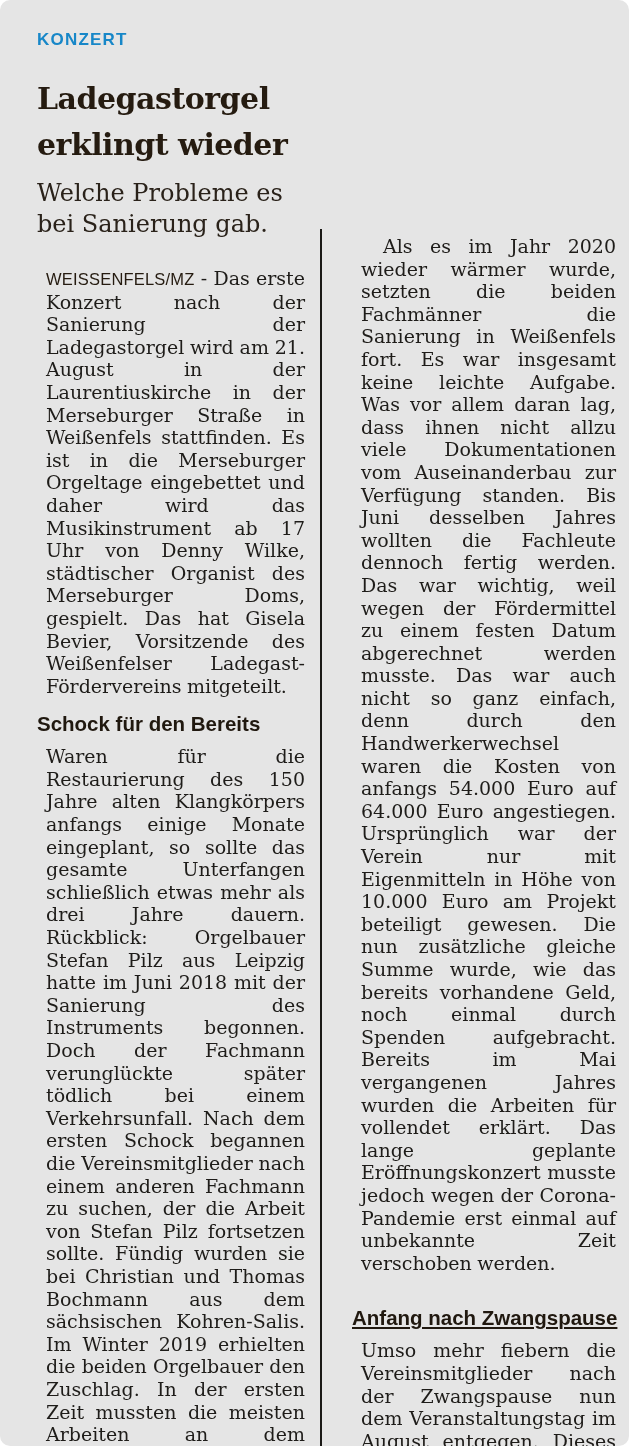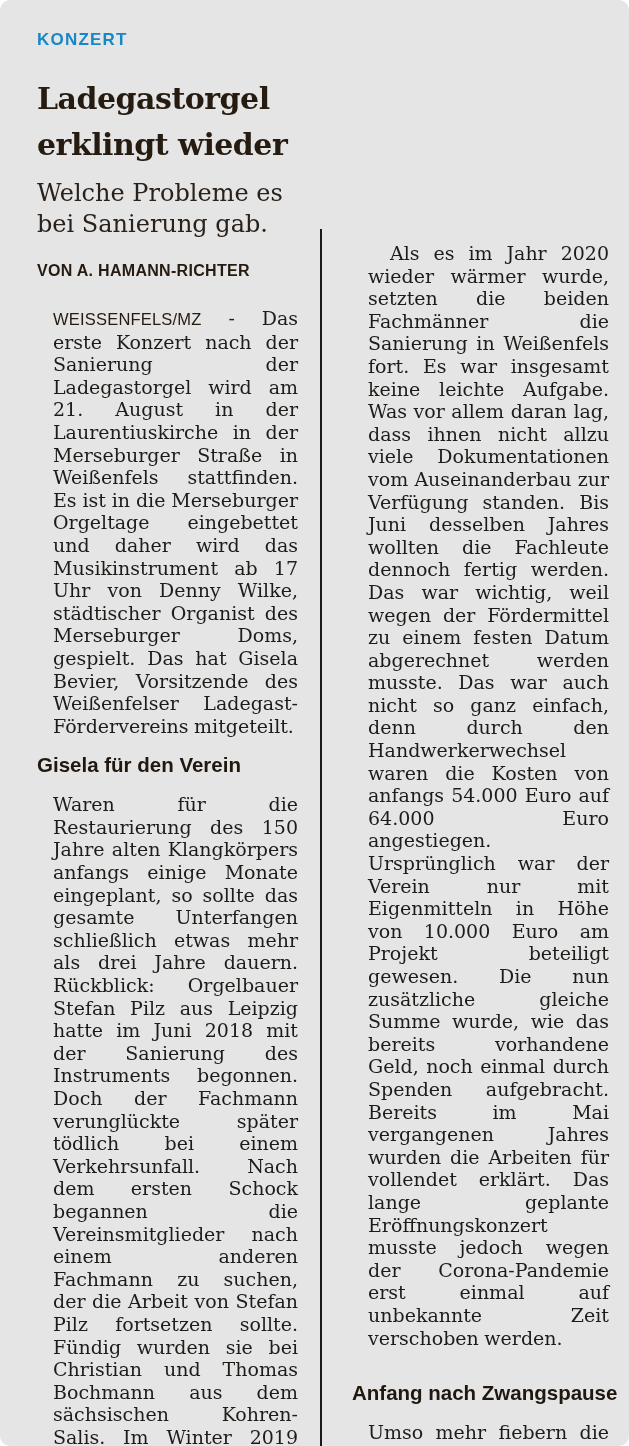--- a/index.html
+++ b/index.html
@@ -70,21 +70,21 @@
     color: #251b10;
     margin: 22px 0 0 0;
   }
   .body-par {
     font-size: 19px;
     line-height: 22.6px;
     text-align: justify;
     hyphens: auto;
     -webkit-hyphens: auto;
     word-spacing: -0.5px;
-    margin: 16px;
+    margin: 9px;
     color: #1e1c19;
   }
   .lead {
     margin-top: 27px;
   }
   .lead .loc {
     font-family: "Liberation Sans", sans-serif;
     font-weight: 400;
     font-size: 16.5px;
     letter-spacing: 0.2px;
@@ -96,39 +96,39 @@
     font-size: 20.5px;
     line-height: 24px;
     color: #20180f;
     margin: 15px 0 4px 0;
   }
   .col-right .first-par {
     text-indent: 22px;
   }
   .col-right .section-heading {
     margin-top: 32px;
+    text-decoration: underline;
   }
 </style>
 </head>
 <body>
 
 <div class="page">
 
   <div class="col-left">
     <div class="kicker">KONZERT</div>
 
     <h1 class="headline">Ladegastorgel erklingt wieder</h1>
 
     <h2 class="subheadline">Welche Probleme es bei Sanierung gab.</h2>
 
-    <div class="byline">VON A. HAMANN-RICHTER</div>
 
     <p class="body-par lead"><span class="loc">WEISSENFELS/MZ</span><span> - </span><span>Das erste Konzert nach der Sanierung der Ladegastorgel wird am 21. August in der Laurentiuskirche in der Merseburger Straße in Weißenfels stattfinden. Es ist in die Merseburger Orgeltage eingebettet und daher wird das Musikinstrument ab 17 Uhr von Denny Wilke, städtischer Organist des Merseburger Doms, gespielt. Das hat Gisela Bevier, Vorsitzende des Weißenfelser Ladegast-Fördervereins mitgeteilt.</span></p>
 
-    <h3 class="section-heading">Gisela für den Verein</h3>
+    <h3 class="section-heading">Schock für den Bereits</h3>
 
     <p class="body-par">Waren für die Restaurierung des 150 Jahre alten Klangkörpers anfangs einige Monate eingeplant, so sollte das gesamte Unterfangen schließlich etwas mehr als drei Jahre dauern. Rückblick: Orgelbauer Stefan Pilz aus Leipzig hatte im Juni 2018 mit der Sanierung des Instruments begonnen. Doch der Fachmann verunglückte später tödlich bei einem Verkehrsunfall. Nach dem ersten Schock begannen die Vereinsmitglieder nach einem anderen Fachmann zu suchen, der die Arbeit von Stefan Pilz fortsetzen sollte. Fündig wurden sie bei Christian und Thomas Bochmann aus dem sächsischen Kohren-Salis. Im Winter 2019 erhielten die beiden Orgelbauer den Zuschlag. In der ersten Zeit mussten die meisten Arbeiten an dem empfindlichen Klangkörper wegen der Temperaturen in der Kirche aber erst einmal pausieren. Dafür brachten Bochmanns jedoch einige Teile in ihre Werkstatt und reparierten in dieser Zeit dort weiter.</p>
   </div>
 
   <div class="divider"></div>
 
   <div class="col-right">
     <p class="body-par first-par">Als es im Jahr 2020 wieder wärmer wurde, setzten die beiden Fachmänner die Sanierung in Weißenfels fort. Es war insgesamt keine leichte Aufgabe. Was vor allem daran lag, dass ihnen nicht allzu viele Dokumentationen vom Auseinanderbau zur Verfügung standen. Bis Juni desselben Jahres wollten die Fachleute dennoch fertig werden. Das war wichtig, weil wegen der Fördermittel zu einem festen Datum abgerechnet werden musste. Das war auch nicht so ganz einfach, denn durch den Handwerkerwechsel waren die Kosten von anfangs 54.000 Euro auf 64.000 Euro angestiegen. Ursprünglich war der Verein nur mit Eigenmitteln in Höhe von 10.000 Euro am Projekt beteiligt gewesen. Die nun zusätzliche gleiche Summe wurde, wie das bereits vorhandene Geld, noch einmal durch Spenden aufgebracht. Bereits im Mai vergangenen Jahres wurden die Arbeiten für vollendet erklärt. Das lange geplante Eröffnungskonzert musste jedoch wegen der Corona-Pandemie erst einmal auf unbekannte Zeit verschoben werden.</p>
 
     <h3 class="section-heading">Anfang nach Zwangspause</h3>

